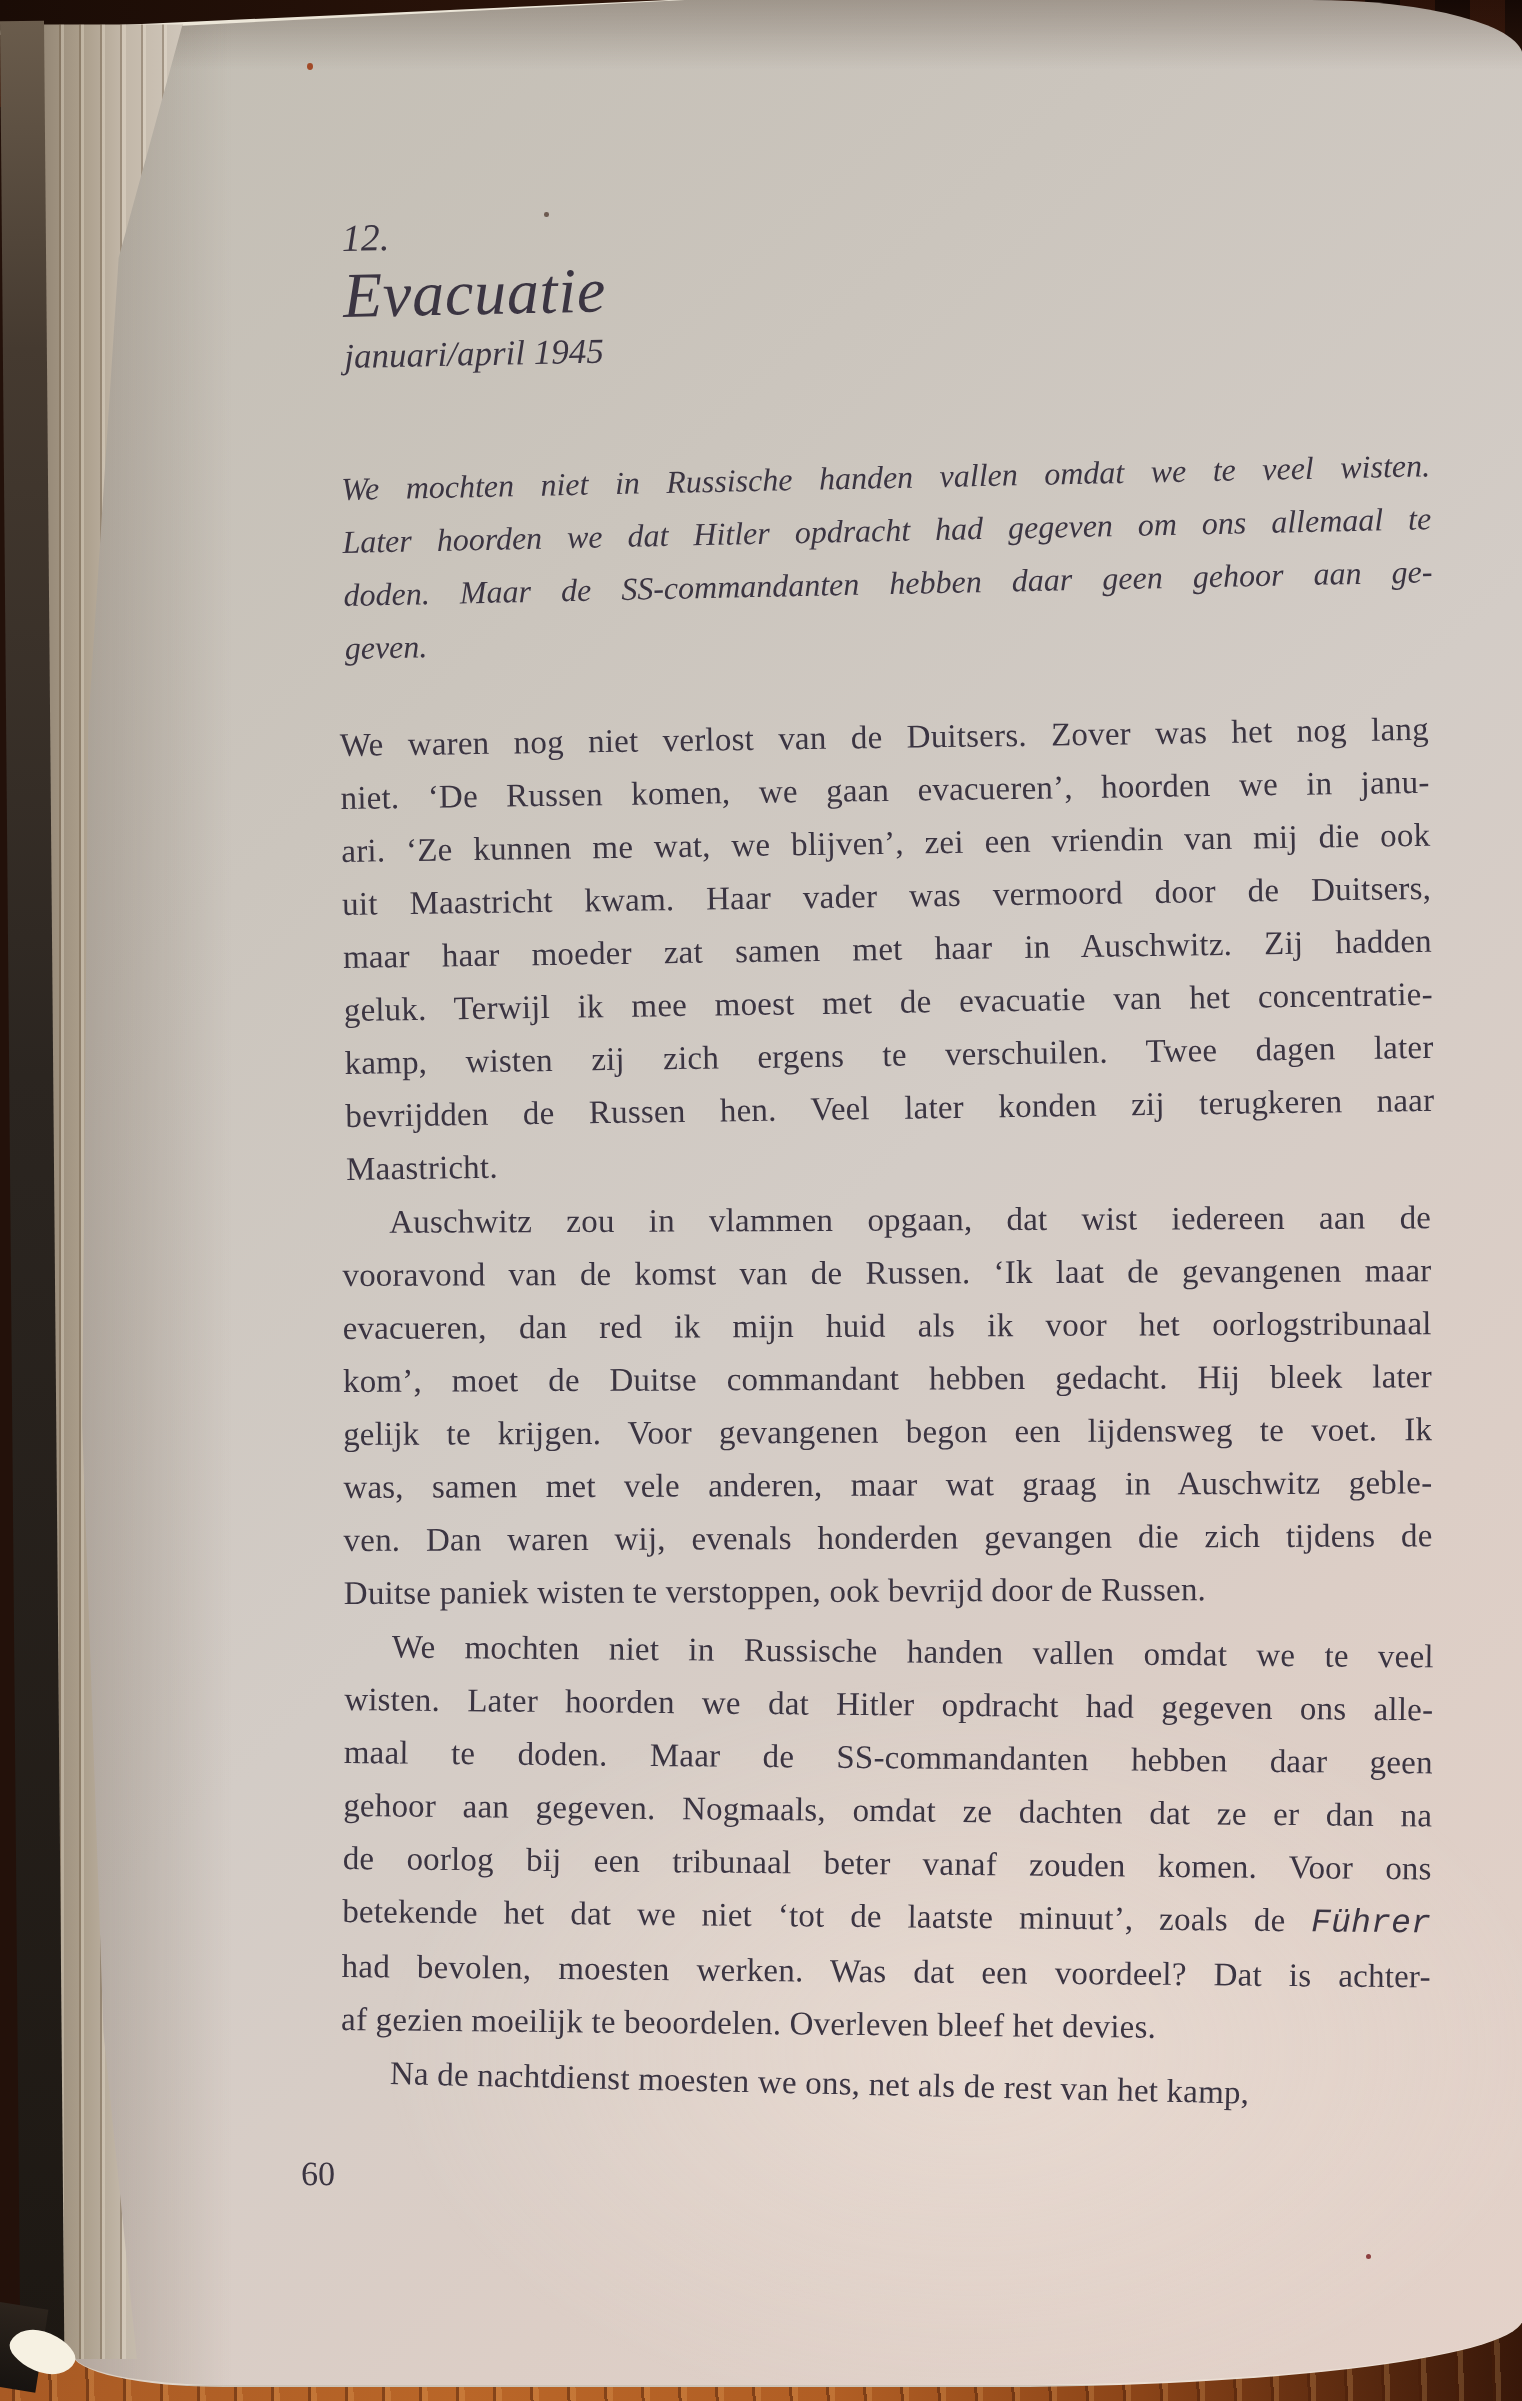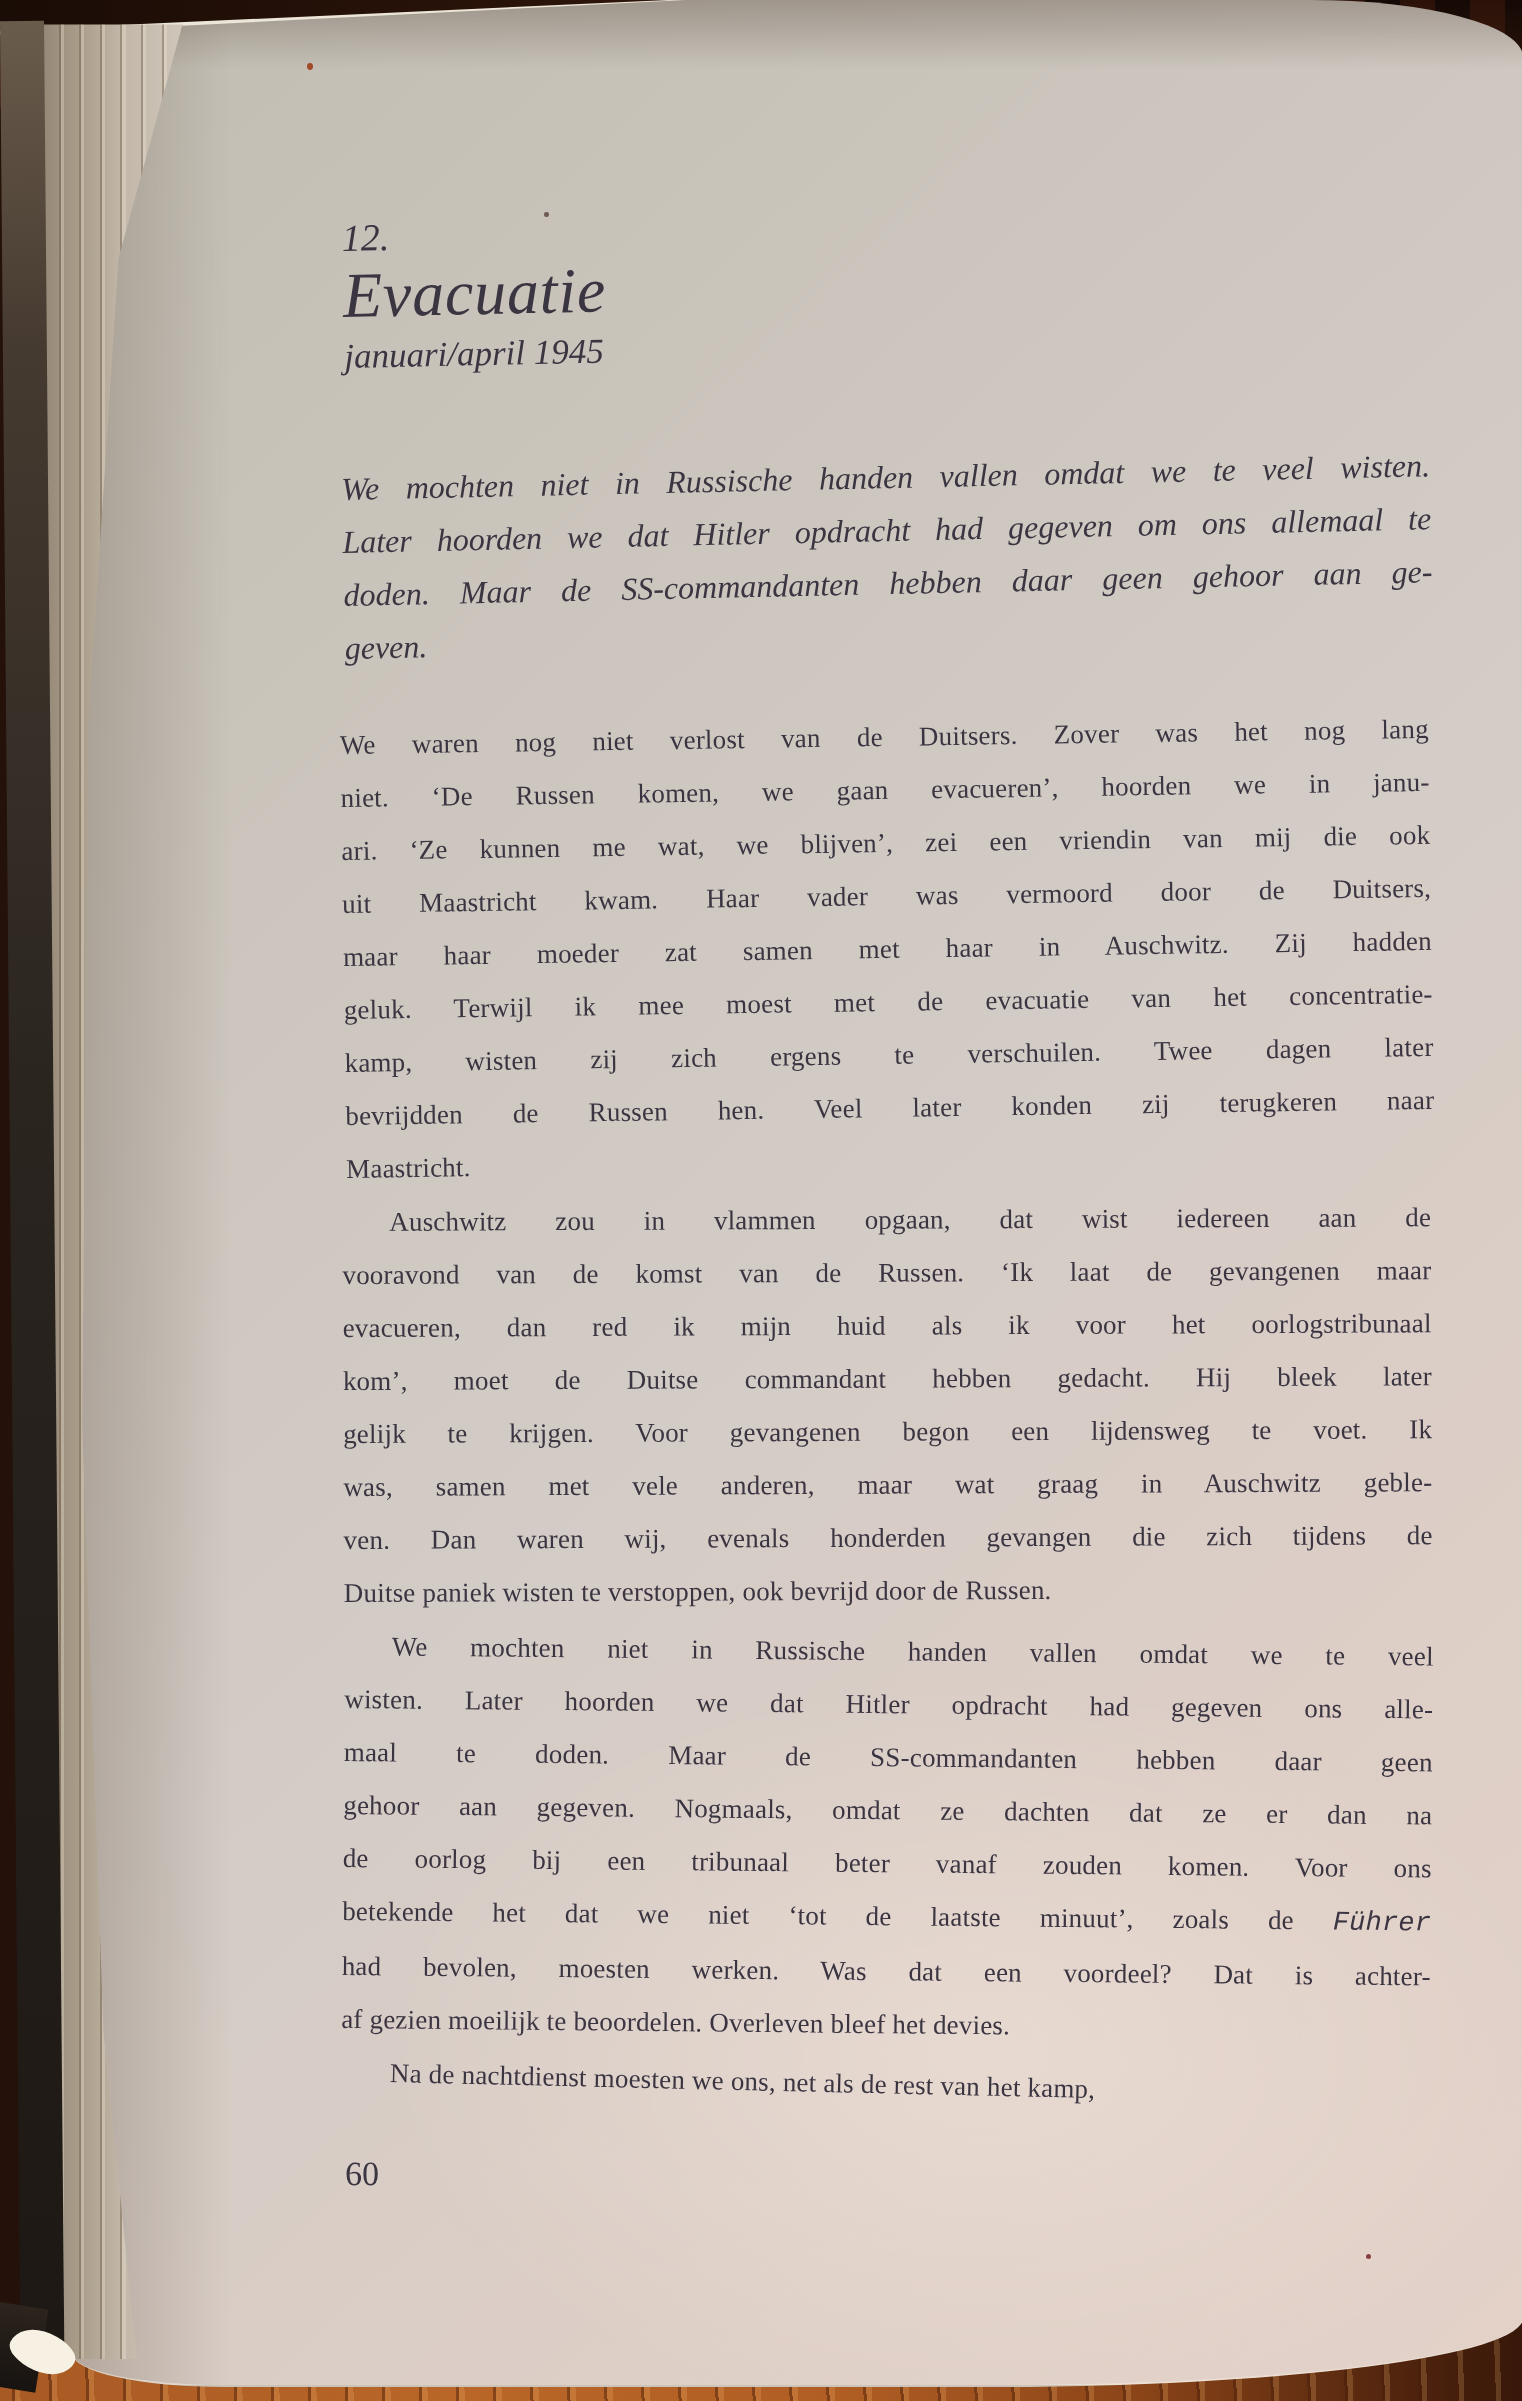--- a/index.html
+++ b/index.html
@@ -108,32 +108,32 @@
   .line em { font-style: italic; font-family: Liberation Mono, monospace; }
   .line span { font-style: inherit; }
 
   .intro {
     font-style: italic; font-size: 32px; line-height: 53px;
     transform: rotate(-1.25deg); transform-origin: 0 50%;
     margin-bottom: 44px;
   }
   .intro .line:last-child { text-align-last: left; }
 
-  .body-text { font-size: 27px; line-height: 53px; letter-spacing: 0.2px; }
+  .body-text { font-size: 33px; line-height: 53px; letter-spacing: 0.2px; }
   .para .line:last-child { text-align-last: left; }
   .para + .para .line:first-child { text-indent: 47px; }
 
   .tilt-1 { transform: rotate(-0.85deg); transform-origin: 0 50%; }
   .tilt-2 { transform: rotate(-0.25deg); transform-origin: 0 50%; }
   .tilt-3 { transform: rotate(0.55deg);  transform-origin: 0 50%; }
   .tilt-4 { transform: rotate(1.3deg);   transform-origin: 0 50%; }
 
   .page-number {
     position: absolute; left: 301px; top: 2155px; z-index: 10;
-    font-size: 34px; color: #3b3542; transform: rotate(0.4deg); margin-left: 44px;
+    font-size: 34px; color: #3b3542; transform: rotate(0.4deg);
   }
 </style>
 </head>
 <body>
 
 <div class="photo">
 
   <div class="wood-top"></div>
   <div class="wood-bottom"></div>
 

